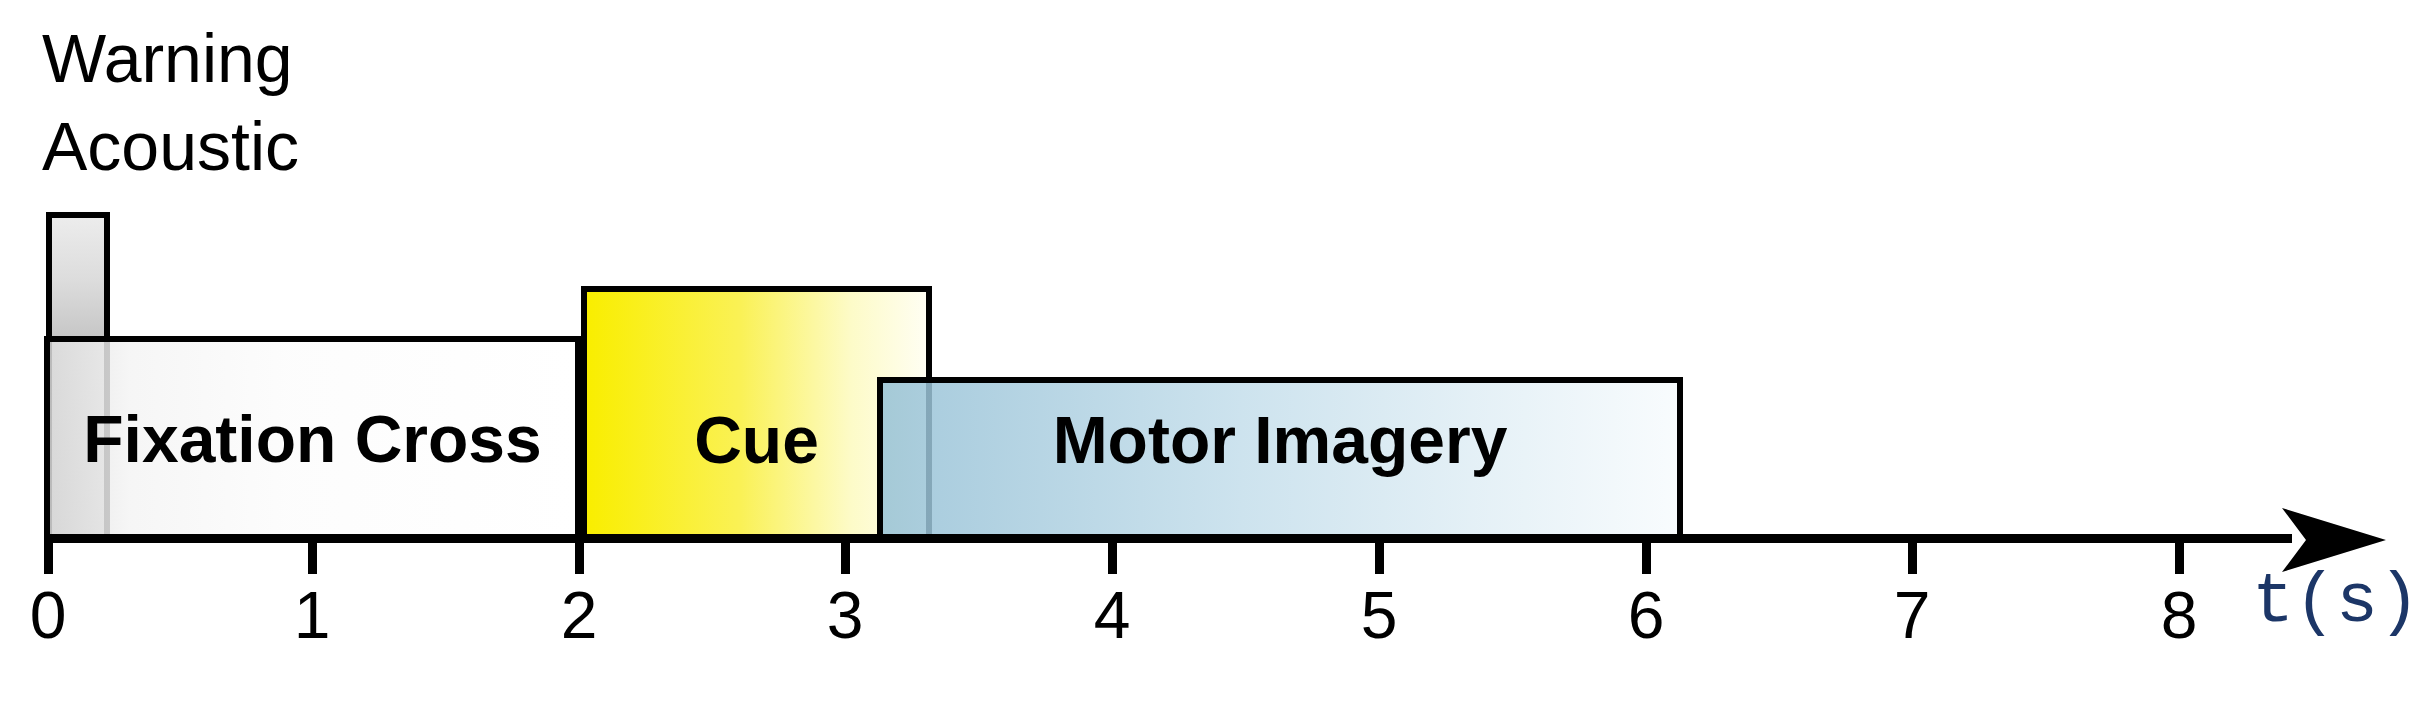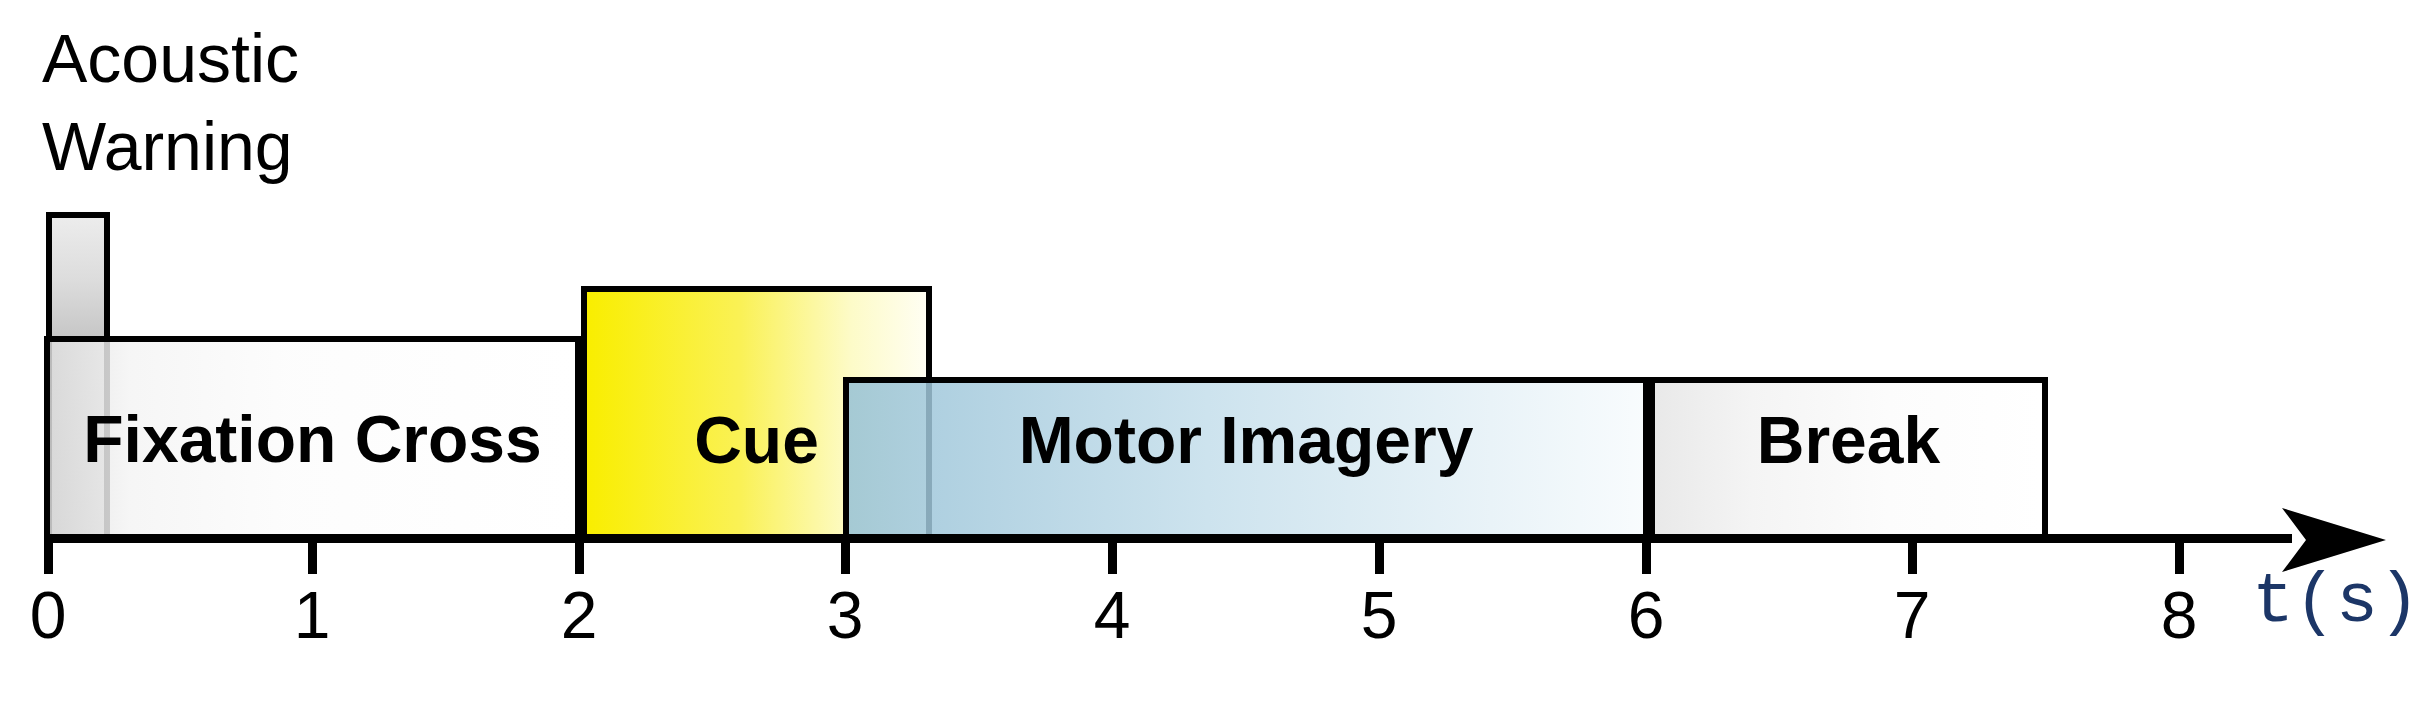--- a/index.html
+++ b/index.html
@@ -31,21 +31,21 @@
   .box-fixation{
     left:44px;top:336px;width:537px;height:205px;z-index:2;
     background:linear-gradient(to right,rgba(222,222,222,0.84) 0%,rgba(244,244,244,0.84) 15%,rgba(252,252,252,0.84) 45%,rgba(255,255,255,0.84) 100%);
   }
   .box-cue{
     left:581px;top:286px;width:351px;height:255px;z-index:3;
     padding-top:53px;
     background:linear-gradient(to right,#f9ee00 0%,#faf155 45%,#fdfbc8 78%,#fffef2 100%);
   }
   .box-mi{
-    left:843px;top:377px;width:806px;height:164px;z-index:4;
+    left:877px;top:377px;width:806px;height:164px;z-index:4;
     padding-bottom:38px;
     background:linear-gradient(to right,rgba(150,193,214,0.85) 0%,rgba(196,222,235,0.85) 45%,rgba(247,251,253,0.85) 100%);
   }
   .box-break{
     left:1649px;top:377px;width:399px;height:164px;z-index:5;
     padding-bottom:38px;
     background:linear-gradient(to right,#e9e9e9 0%,#f4f4f4 25%,#fcfcfc 60%,#ffffff 100%);
   }
   .tbox .lbl{white-space:nowrap;font-weight:bold;}
   
@@ -73,41 +73,38 @@
     font-size:70px;line-height:74px;color:#1c3667;z-index:6;
     white-space:nowrap;
   }
 </style>
 </head>
 <body>
 
 <div id="stage">
 
   <div class="annotation">
+    <div>Warning</div>
     <div>Acoustic</div>
-    <div>Warning</div>
   </div>
 
   <div class="tbox bar-acoustic"></div>
 
   <div class="tbox box-fixation">
     <span class="lbl">Fixation Cross</span>
   </div>
 
   <div class="tbox box-cue">
     <span class="lbl">Cue</span>
   </div>
 
   <div class="tbox box-mi">
     <span class="lbl">Motor Imagery</span>
   </div>
 
-  <div class="tbox box-break">
-    <span class="lbl">Break</span>
-  </div>
 
   <div class="axis-line"></div>
 
   <svg class="axis-arrow" viewBox="0 0 104 80" xmlns="http://www.w3.org/2000/svg" aria-hidden="true">
     <polygon points="0,8 104,40 0,72 24,40" fill="#000000"></polygon>
   </svg>
 
   <div class="tick tk0"></div>
   <div class="tick tk1"></div>
   <div class="tick tk2"></div>

